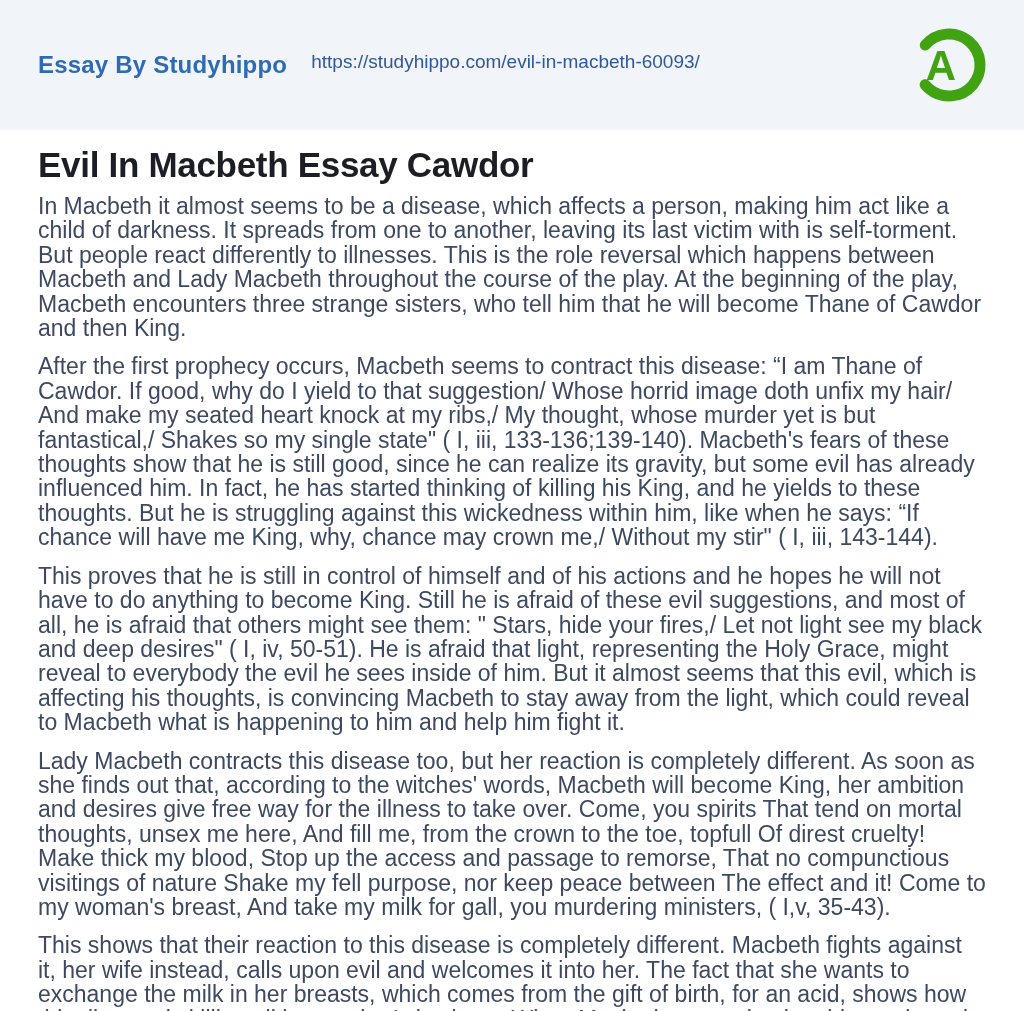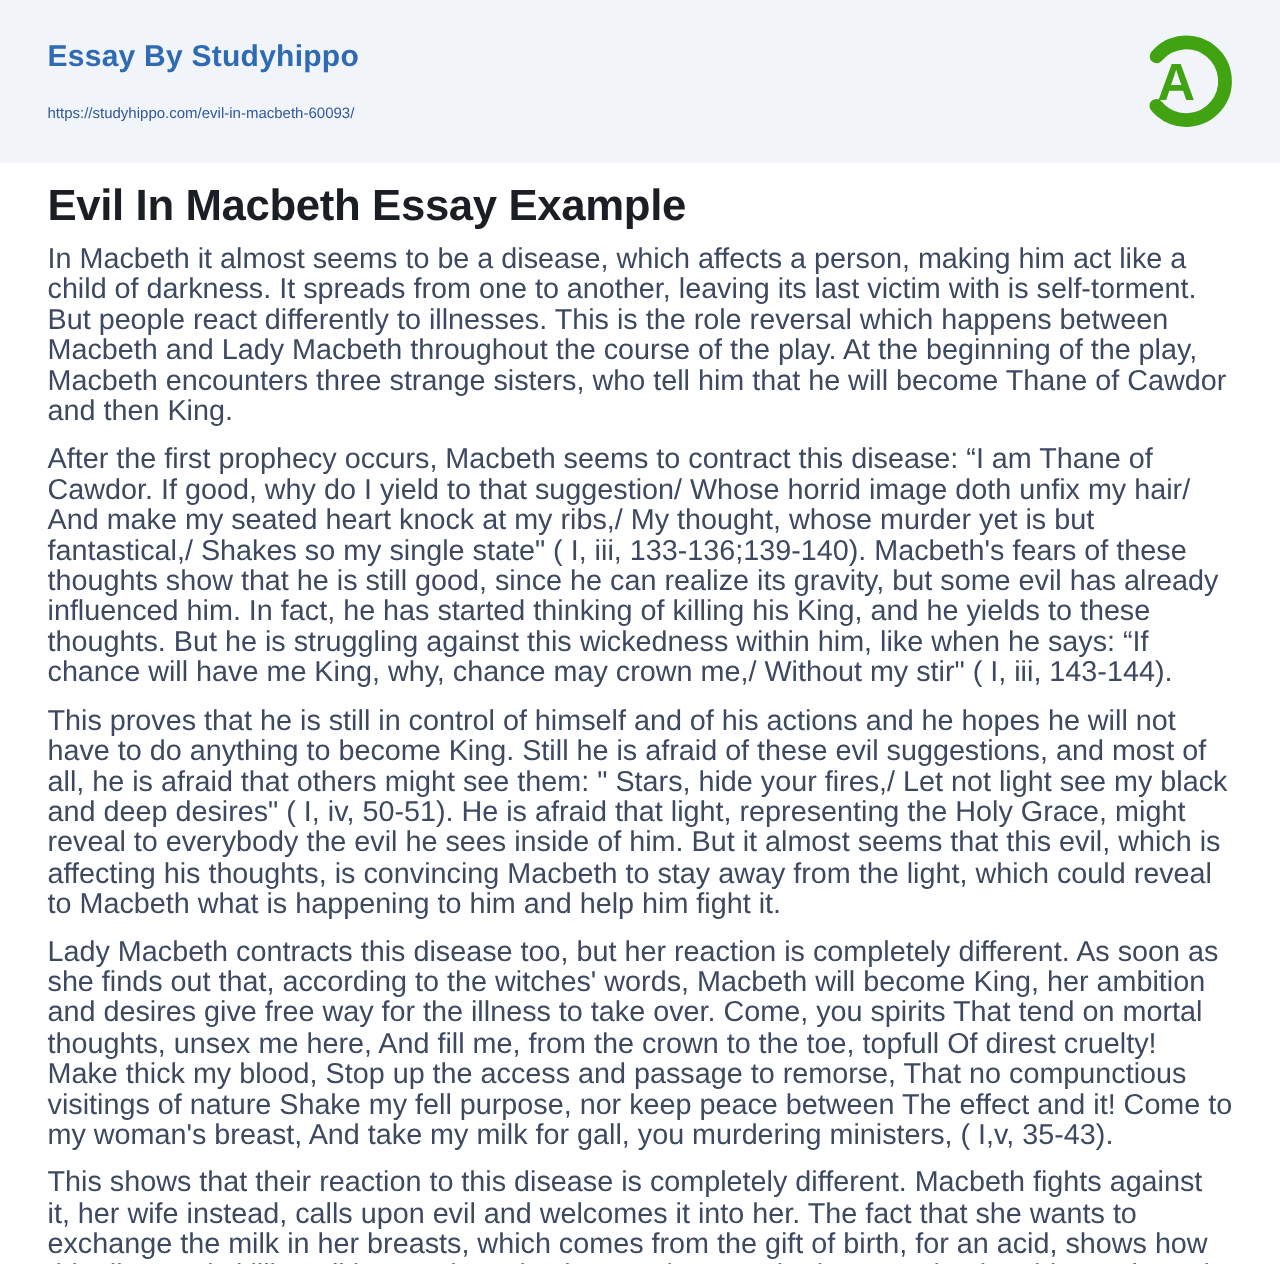--- a/index.html
+++ b/index.html
@@ -28,34 +28,33 @@
   .header{
     background:var(--header-bg);
     height:130px;
     display:flex;
     align-items:center;
     justify-content:space-between;
     padding:0 36px 0 38px;
   }
   .header-text{
     display:flex;
-    flex-direction:column;
     gap:24px;
   }
   .site-title{
     color:var(--site-blue);
     font-size:24px;
     font-weight:700;
     text-decoration:none;
     letter-spacing:0.2px;
     line-height:1.1;
   }
   .page-url{
     color:var(--url-blue);
-    font-size:12px;
+    font-size:19px;
     font-weight:400;
     text-decoration:none;
     line-height:1.1;
   }
   .logo{
     width:78px;
     height:78px;
     display:block;
     flex:0 0 auto;
   }
@@ -90,21 +89,21 @@
     </div>
     <div class="logo">
       <svg width="78" height="78" viewBox="0 0 78 78" xmlns="http://www.w3.org/2000/svg" aria-hidden="true">
         <circle cx="39" cy="39" r="31" fill="none" stroke="#41a312" stroke-width="11" stroke-linecap="round" stroke-dasharray="151.5 43.2" transform="rotate(220 39 39)"></circle>
         <text x="31" y="54" text-anchor="middle" font-family="Liberation Sans, sans-serif" font-size="42" font-weight="600" fill="#41a312">A</text>
       </svg>
     </div>
   </header>
 
   <main class="content">
-    <h1 class="title">Evil In Macbeth Essay Example</h1>
+    <h1 class="title">Evil In Macbeth Essay Cawdor</h1>
     <div class="article-body">
         <p>In Macbeth it almost seems to be a disease, which affects a person, making him act like a child of darkness. It spreads from one to another, leaving its last victim with is self-torment. But people react differently to illnesses. This is the role reversal which happens between Macbeth and Lady Macbeth throughout the course of the play. At the beginning of the play, Macbeth encounters three strange sisters, who tell him that he will become Thane of Cawdor and then King.</p>
         <p>After the first prophecy occurs, Macbeth seems to contract this disease: “I am Thane of Cawdor. If good, why do I yield to that suggestion/ Whose horrid image doth unfix my hair/ And make my seated heart knock at my ribs,/ My thought, whose murder yet is but fantastical,/ Shakes so my single state" ( I, iii, 133-136;139-140). Macbeth's fears of these thoughts show that he is still good, since he can realize its gravity, but some evil has already influenced him. In fact, he has started thinking of killing his King, and he yields to these thoughts. But he is struggling against this wickedness within him, like when he says: “If chance will have me King, why, chance may crown me,/ Without my stir" ( I, iii, 143-144).</p>
         <p>This proves that he is still in control of himself and of his actions and he hopes he will not have to do anything to become King. Still he is afraid of these evil suggestions, and most of all, he is afraid that others might see them: " Stars, hide your fires,/ Let not light see my black and deep desires" ( I, iv, 50-51). He is afraid that light, representing the Holy Grace, might reveal to everybody the evil he sees inside of him. But it almost seems that this evil, which is affecting his thoughts, is convincing Macbeth to stay away from the light, which could reveal to Macbeth what is happening to him and help him fight it.</p>
         <p>Lady Macbeth contracts this disease too, but her reaction is completely different. As soon as she finds out that, according to the witches' words, Macbeth will become King, her ambition and desires give free way for the illness to take over. Come, you spirits That tend on mortal thoughts, unsex me here, And fill me, from the crown to the toe, topfull Of direst cruelty! Make thick my blood, Stop up the access and passage to remorse, That no compunctious visitings of nature Shake my fell purpose, nor keep peace between The effect and it! Come to my woman's breast, And take my milk for gall, you murdering ministers, ( I,v, 35-43).</p>
         <p>This shows that their reaction to this disease is completely different. Macbeth fights against it, her wife instead, calls upon evil and welcomes it into her. The fact that she wants to exchange the milk in her breasts, which comes from the gift of birth, for an acid, shows how this disease is killing all her mother's instincts. When Macbeth comes back to his castle and tells his wife that Duncan will be coming, Lady Macbeth immediately sees the opportunity, which is presented</p>
       </div>
   </main>
 
 </div>

